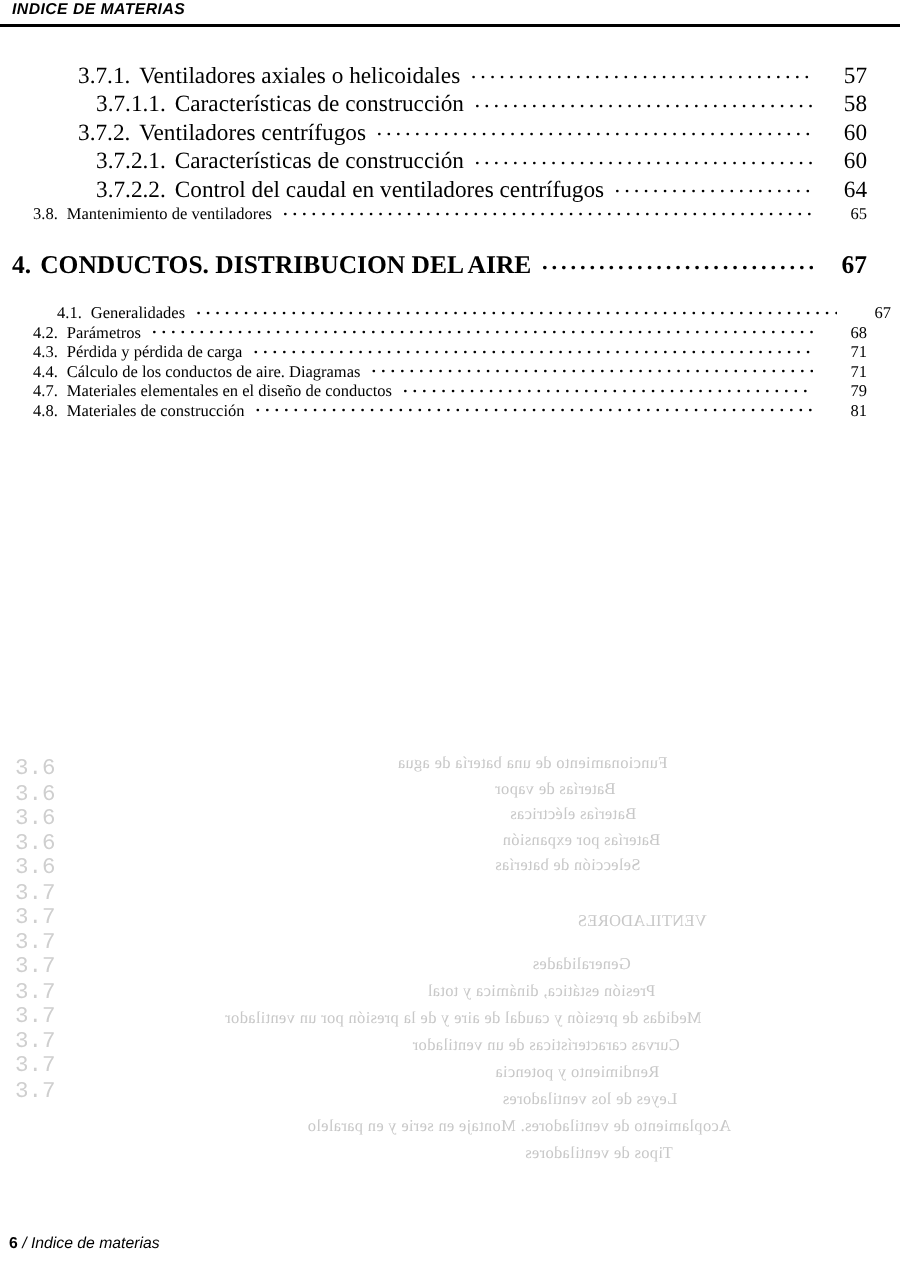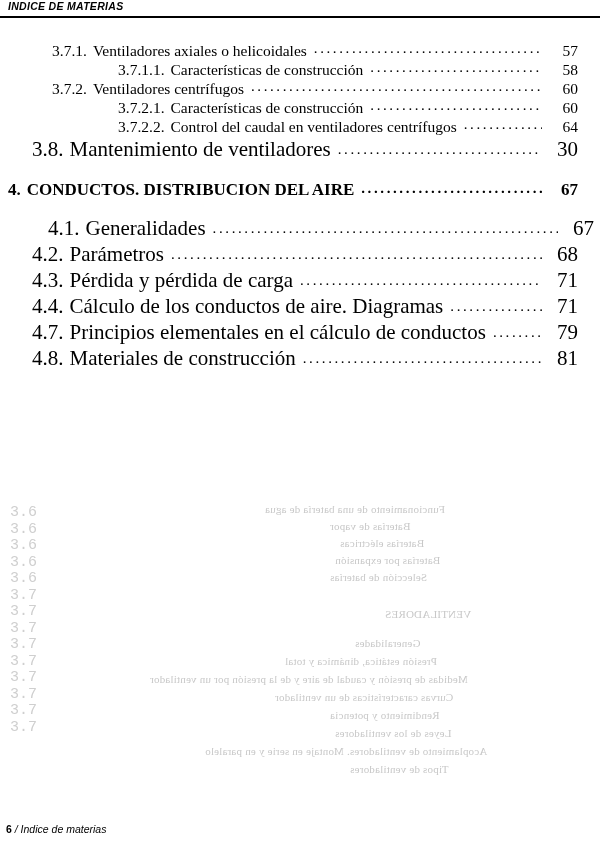--- a/index.html
+++ b/index.html
@@ -78,22 +78,22 @@
     line-height: 1;
   }
   .page {
     flex: 0 0 28px;
     text-align: right;
     padding-left: 8px;
   }
 
   
   .lvl3 { padding-left: 52px; font-size: 15.5px; }
-  .lvl4 { padding-left: 118px; font-size: 15.5px; }
-  .lvl2 { padding-left: 32px; font-size: 21px; }
+  .lvl4 { padding-left: 64px; font-size: 15.5px; }
+  .lvl2 { padding-left: 22px; font-size: 11px; }
   .lvl1 {
     padding-left: 8px;
     font-size: 17px;
     font-weight: bold;
     font-family: "Liberation Serif", serif;
   }
   .lvl1 .page { font-weight: bold; }
   .lvl1 .leader::before { letter-spacing: 2.6px; }
 
   .chapter-row { margin-top: 18px; margin-bottom: 16px; }
@@ -199,21 +199,21 @@
     <div class="row lvl4">
       <span class="num">3.7.2.2.</span>
       <span class="title">Control del caudal en ventiladores centrífugos</span>
       <span class="leader"></span>
       <span class="page">64</span>
     </div>
     <div class="row lvl2">
       <span class="num">3.8.</span>
       <span class="title">Mantenimiento de ventiladores</span>
       <span class="leader"></span>
-      <span class="page">30</span>
+      <span class="page">65</span>
     </div>
     <div class="row lvl1 chapter-row">
       <span class="num">4.</span>
       <span class="title">CONDUCTOS. DISTRIBUCION DEL AIRE</span>
       <span class="leader"></span>
       <span class="page">67</span>
     </div>
     <div class="row lvl2 gap-before">
       <span class="num">4.1.</span>
       <span class="title">Generalidades</span>
@@ -233,21 +233,21 @@
       <span class="page">71</span>
     </div>
     <div class="row lvl2">
       <span class="num">4.4.</span>
       <span class="title">Cálculo de los conductos de aire. Diagramas</span>
       <span class="leader"></span>
       <span class="page">71</span>
     </div>
     <div class="row lvl2">
       <span class="num">4.7.</span>
-      <span class="title">Principios elementales en el cálculo de conductos</span>
+      <span class="title">Materiales elementales en el diseño de conductos</span>
       <span class="leader"></span>
       <span class="page">79</span>
     </div>
     <div class="row lvl2">
       <span class="num">4.8.</span>
       <span class="title">Materiales de construcción</span>
       <span class="leader"></span>
       <span class="page">81</span>
     </div>
   </div>

